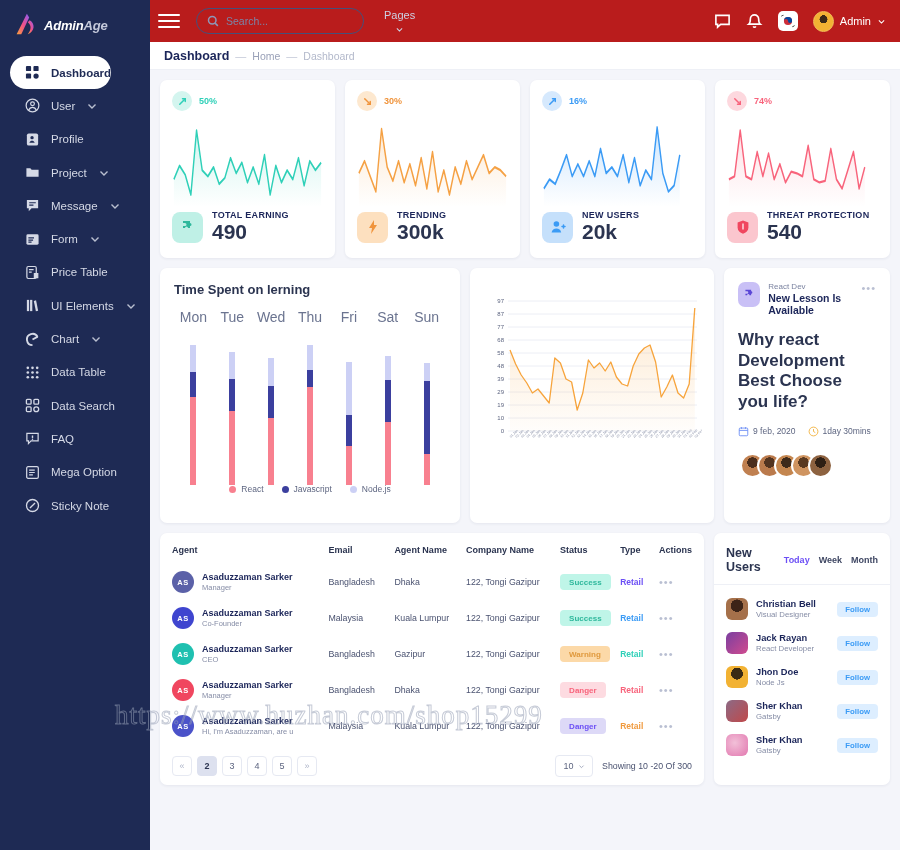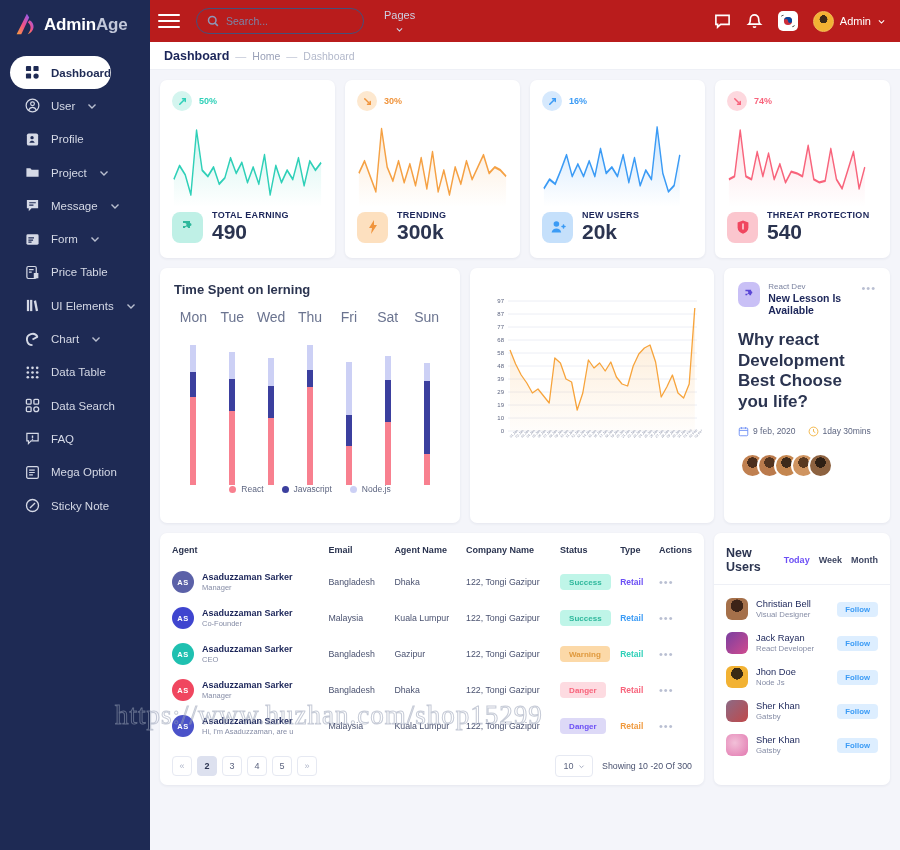--- a/index.html
+++ b/index.html
@@ -11,21 +11,21 @@
     position: relative;
   }
   
   .sidebar {
     position: absolute; left: 0; top: 0; width: 150px; height: 850px;
     background: #1e2a54;
     z-index: 5;
   }
   .brand { display: flex; align-items: center; gap: 6px; padding: 12px 0 14px 12px; }
   .brand-logo { width: 26px; height: 26px; position: relative; }
-  .brand-name { font-size: 17px; font-weight: bold; color: #ffffff; letter-spacing: -.2px; }
+  .brand-name { font-size: 13px; font-weight: bold; color: #ffffff; letter-spacing: -.2px; font-style: italic; }
   .brand-name .dim { color: #c3c8da; font-weight: bold; }
   .menu { margin-top: 4px; }
   .menu-item {
     display: flex; align-items: center; gap: 11px;
     height: 33px; margin: 0 10px 0 10px; padding-left: 14px;
     border-radius: 17px; cursor: pointer;
     color: #d5d9e6; font-size: 11.5px;
   }
   .menu-item.active { background: #ffffff; color: #1e2a54; font-weight: bold; }
   .menu-item .mi-icon { width: 16px; height: 16px; display: flex; align-items: center; justify-content: center; flex: 0 0 16px; }
@@ -145,21 +145,21 @@
   .pg-info { font-size: 8.8px; color: #4a5270; }
   
   .nu-head { display: flex; align-items: center; padding: 13px 12px 10px 12px; border-bottom: 1px solid #eef0f6; }
   .nu-title { font-size: 12.5px; font-weight: bold; color: #2b3450; }
   .nu-tabs { margin-left: auto; display: flex; gap: 9px; }
   .nu-tab { font-size: 9px; color: #3f4763; cursor: pointer; font-weight: bold; }
   .nu-tab.on { color: #6c4ff5; }
   .nu-list { padding: 7px 12px 0 12px; }
   .nu-item { display: flex; align-items: center; gap: 8px; padding: 6px 0; }
   .nu-av { width: 22px; height: 22px; border-radius: 6px; flex: 0 0 22px; }
-  .nu-name { font-size: 9.3px; font-weight: normal; color: #1b2559; }
+  .nu-name { font-size: 9.3px; font-weight: bold; color: #1b2559; }
   .nu-role { font-size: 7.8px; color: #868da6; margin-top: 1px; }
   .follow { margin-left: auto; background: #ddeeff; color: #3b9bf5; font-size: 7.8px; font-weight: bold; padding: 3px 8px; border-radius: 4px; cursor: pointer; }
   
   .wm {
     position: absolute; left: 115px; top: 700px; width: 790px;
     font-family: "Liberation Serif", serif; font-size: 27px; letter-spacing: 1px;
     color: rgba(255,255,255,0); -webkit-text-stroke: 1px rgba(150,158,180,.55);
     white-space: nowrap; z-index: 20; pointer-events: none;
   }
 </style>

